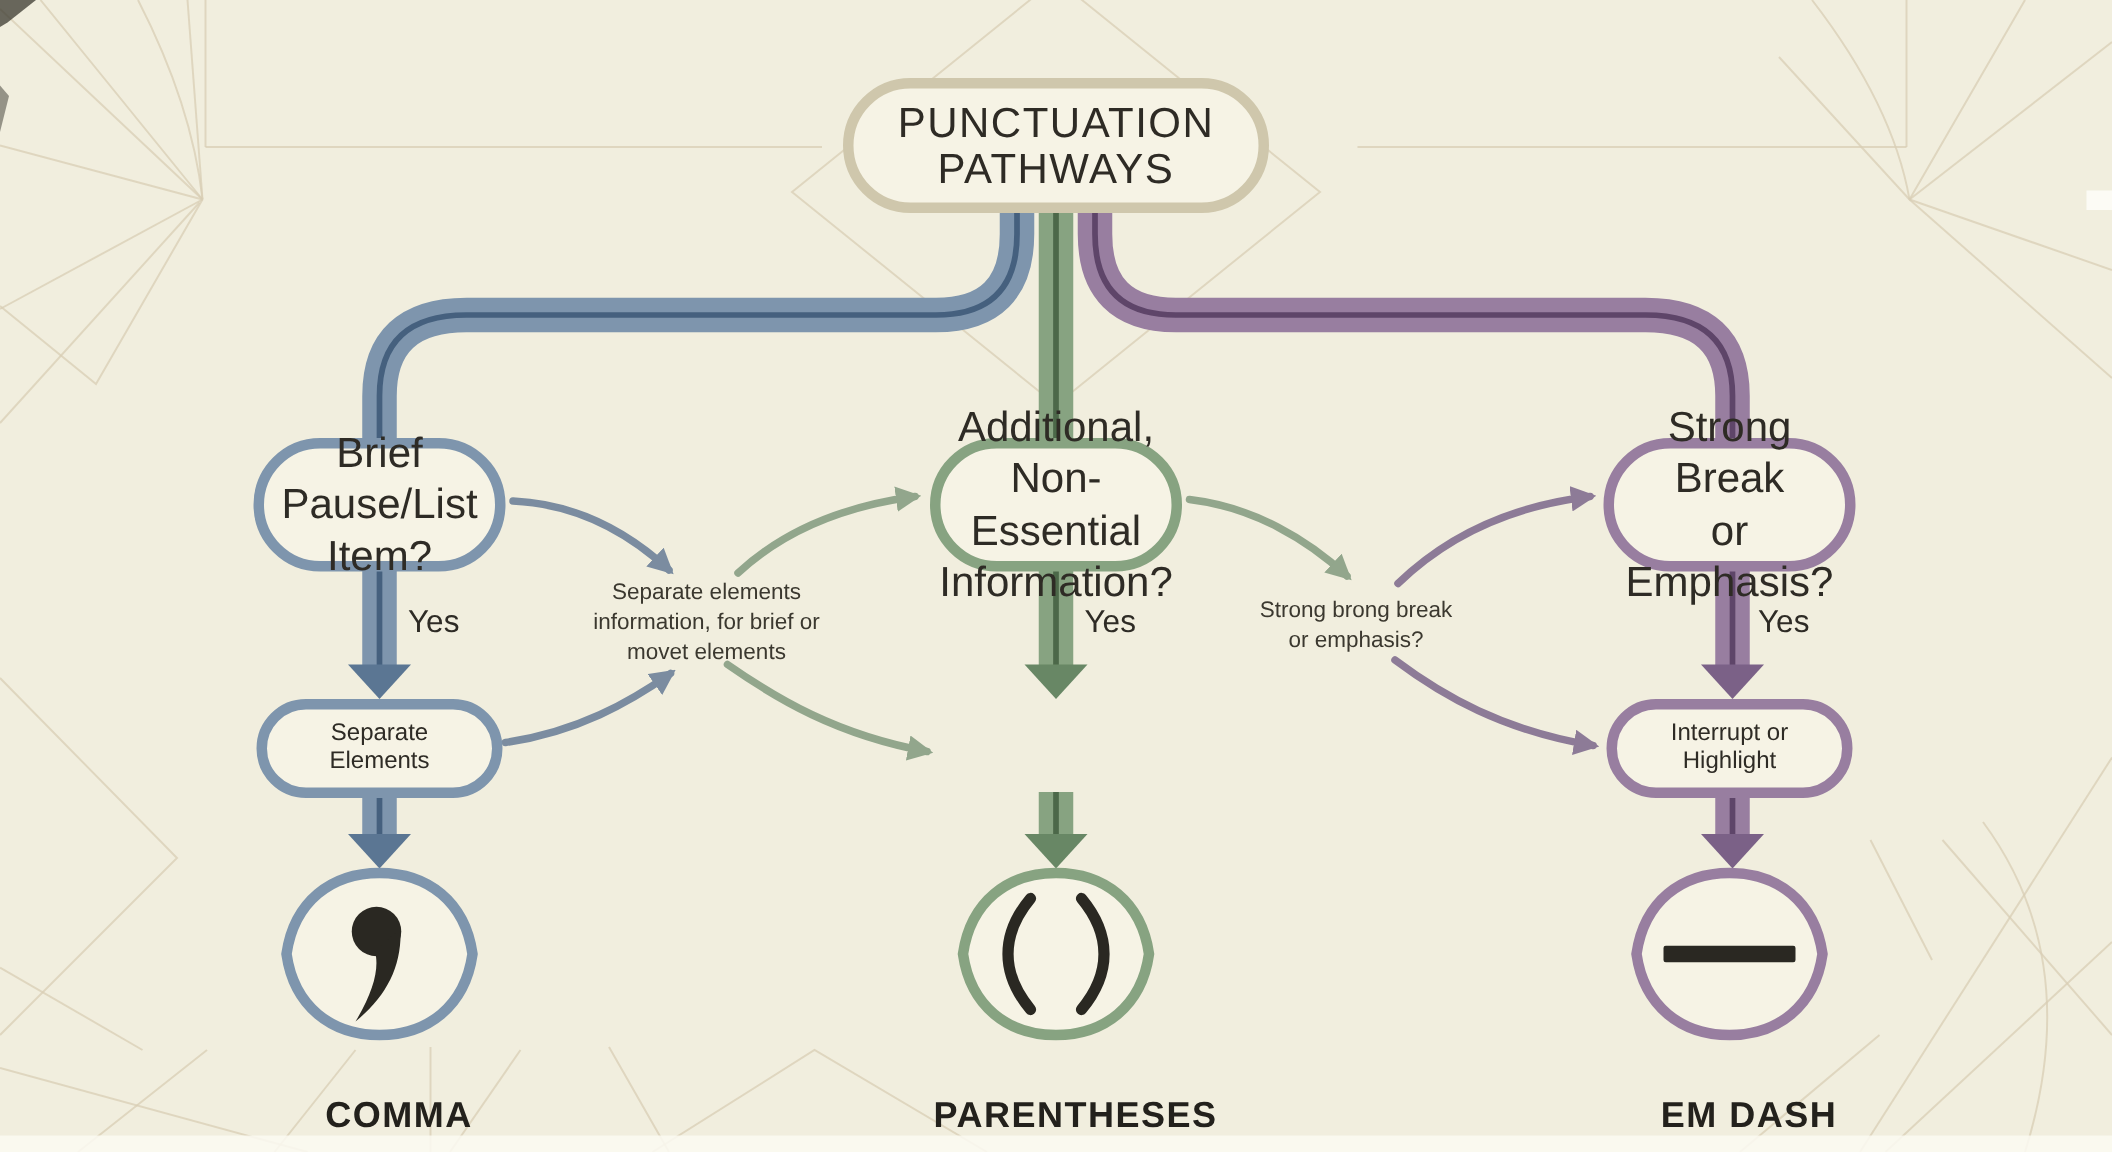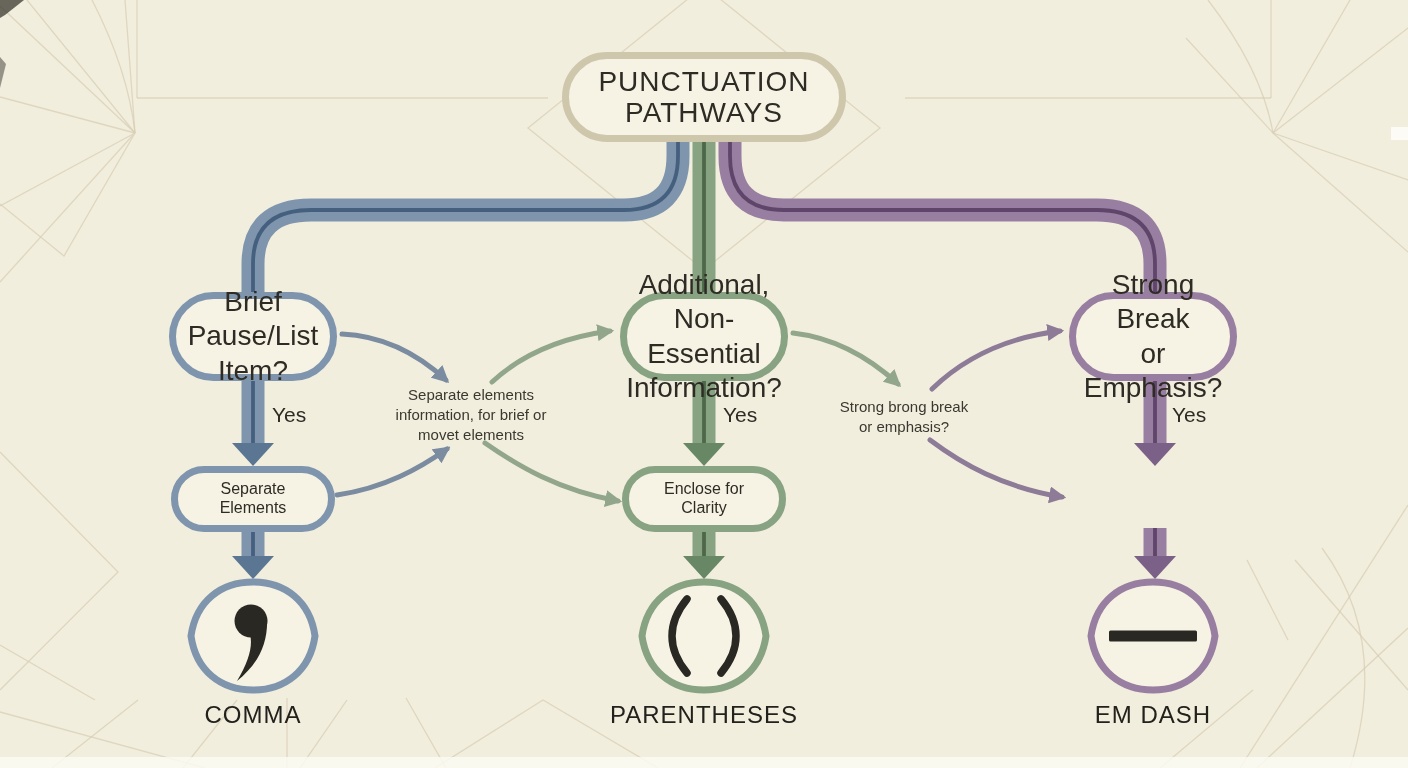--- a/index.html
+++ b/index.html
@@ -54,22 +54,22 @@
   .yes0{left:272px;top:403px;} .yes1{left:723px;top:403px;} .yes2{left:1172px;top:403px;}
 
   .annotation{
     position:absolute;z-index:2;transform:translateX(-50%);
     text-align:center;font-size:15px;line-height:1.32;
     white-space:pre-line;color:#3b382f;
   }
   .ann0{left:471px;top:385px;} .ann1{left:904px;top:397px;}
 
   .result-label{
-    position:absolute;z-index:2;transform:translateX(-50%);top:701px;
-    font-size:24px;letter-spacing:1px;font-weight:400;color:#23211c;
+    position:absolute;z-index:2;transform:translateX(-50%);top:730px;
+    font-size:24px;letter-spacing:1px;font-weight:700;color:#23211c;margin-left:13px;
   }
   .rl0{left:253px;} .rl1{left:704px;} .rl2{left:1153px;}
 </style>
 </head>
 <body>
 
 <div class="canvas">
 
   <svg class="layer" width="1408" height="768" viewBox="0 0 1408 768">
     <defs>
@@ -209,32 +209,32 @@
 Elements</span>
   </div>
   <div class="result-label rl0">COMMA</div>
 
   <div class="pill q-node q1 b-green">
     <span>Additional,
 Non-Essential
 Information?</span>
   </div>
   <span class="yes yes1">Yes</span>
-  <div class="pill a-node a1 b-green">
-    <span>Enclose for
-Clarity</span>
-  </div>
   <div class="result-label rl1">PARENTHESES</div>
 
   <div class="pill q-node q2 b-purple">
     <span>Strong Break
 or
 Emphasis?</span>
   </div>
   <span class="yes yes2">Yes</span>
+  <div class="pill a-node a2 b-purple">
+    <span>Interrupt or
+Highlight</span>
+  </div>
   <div class="result-label rl2">EM DASH</div>
 
   <div class="annotation ann0">Separate elements
 information, for brief or
 movet elements</div>
   <div class="annotation ann1">Strong brong break
 or emphasis?</div>
 
 </div>
 

